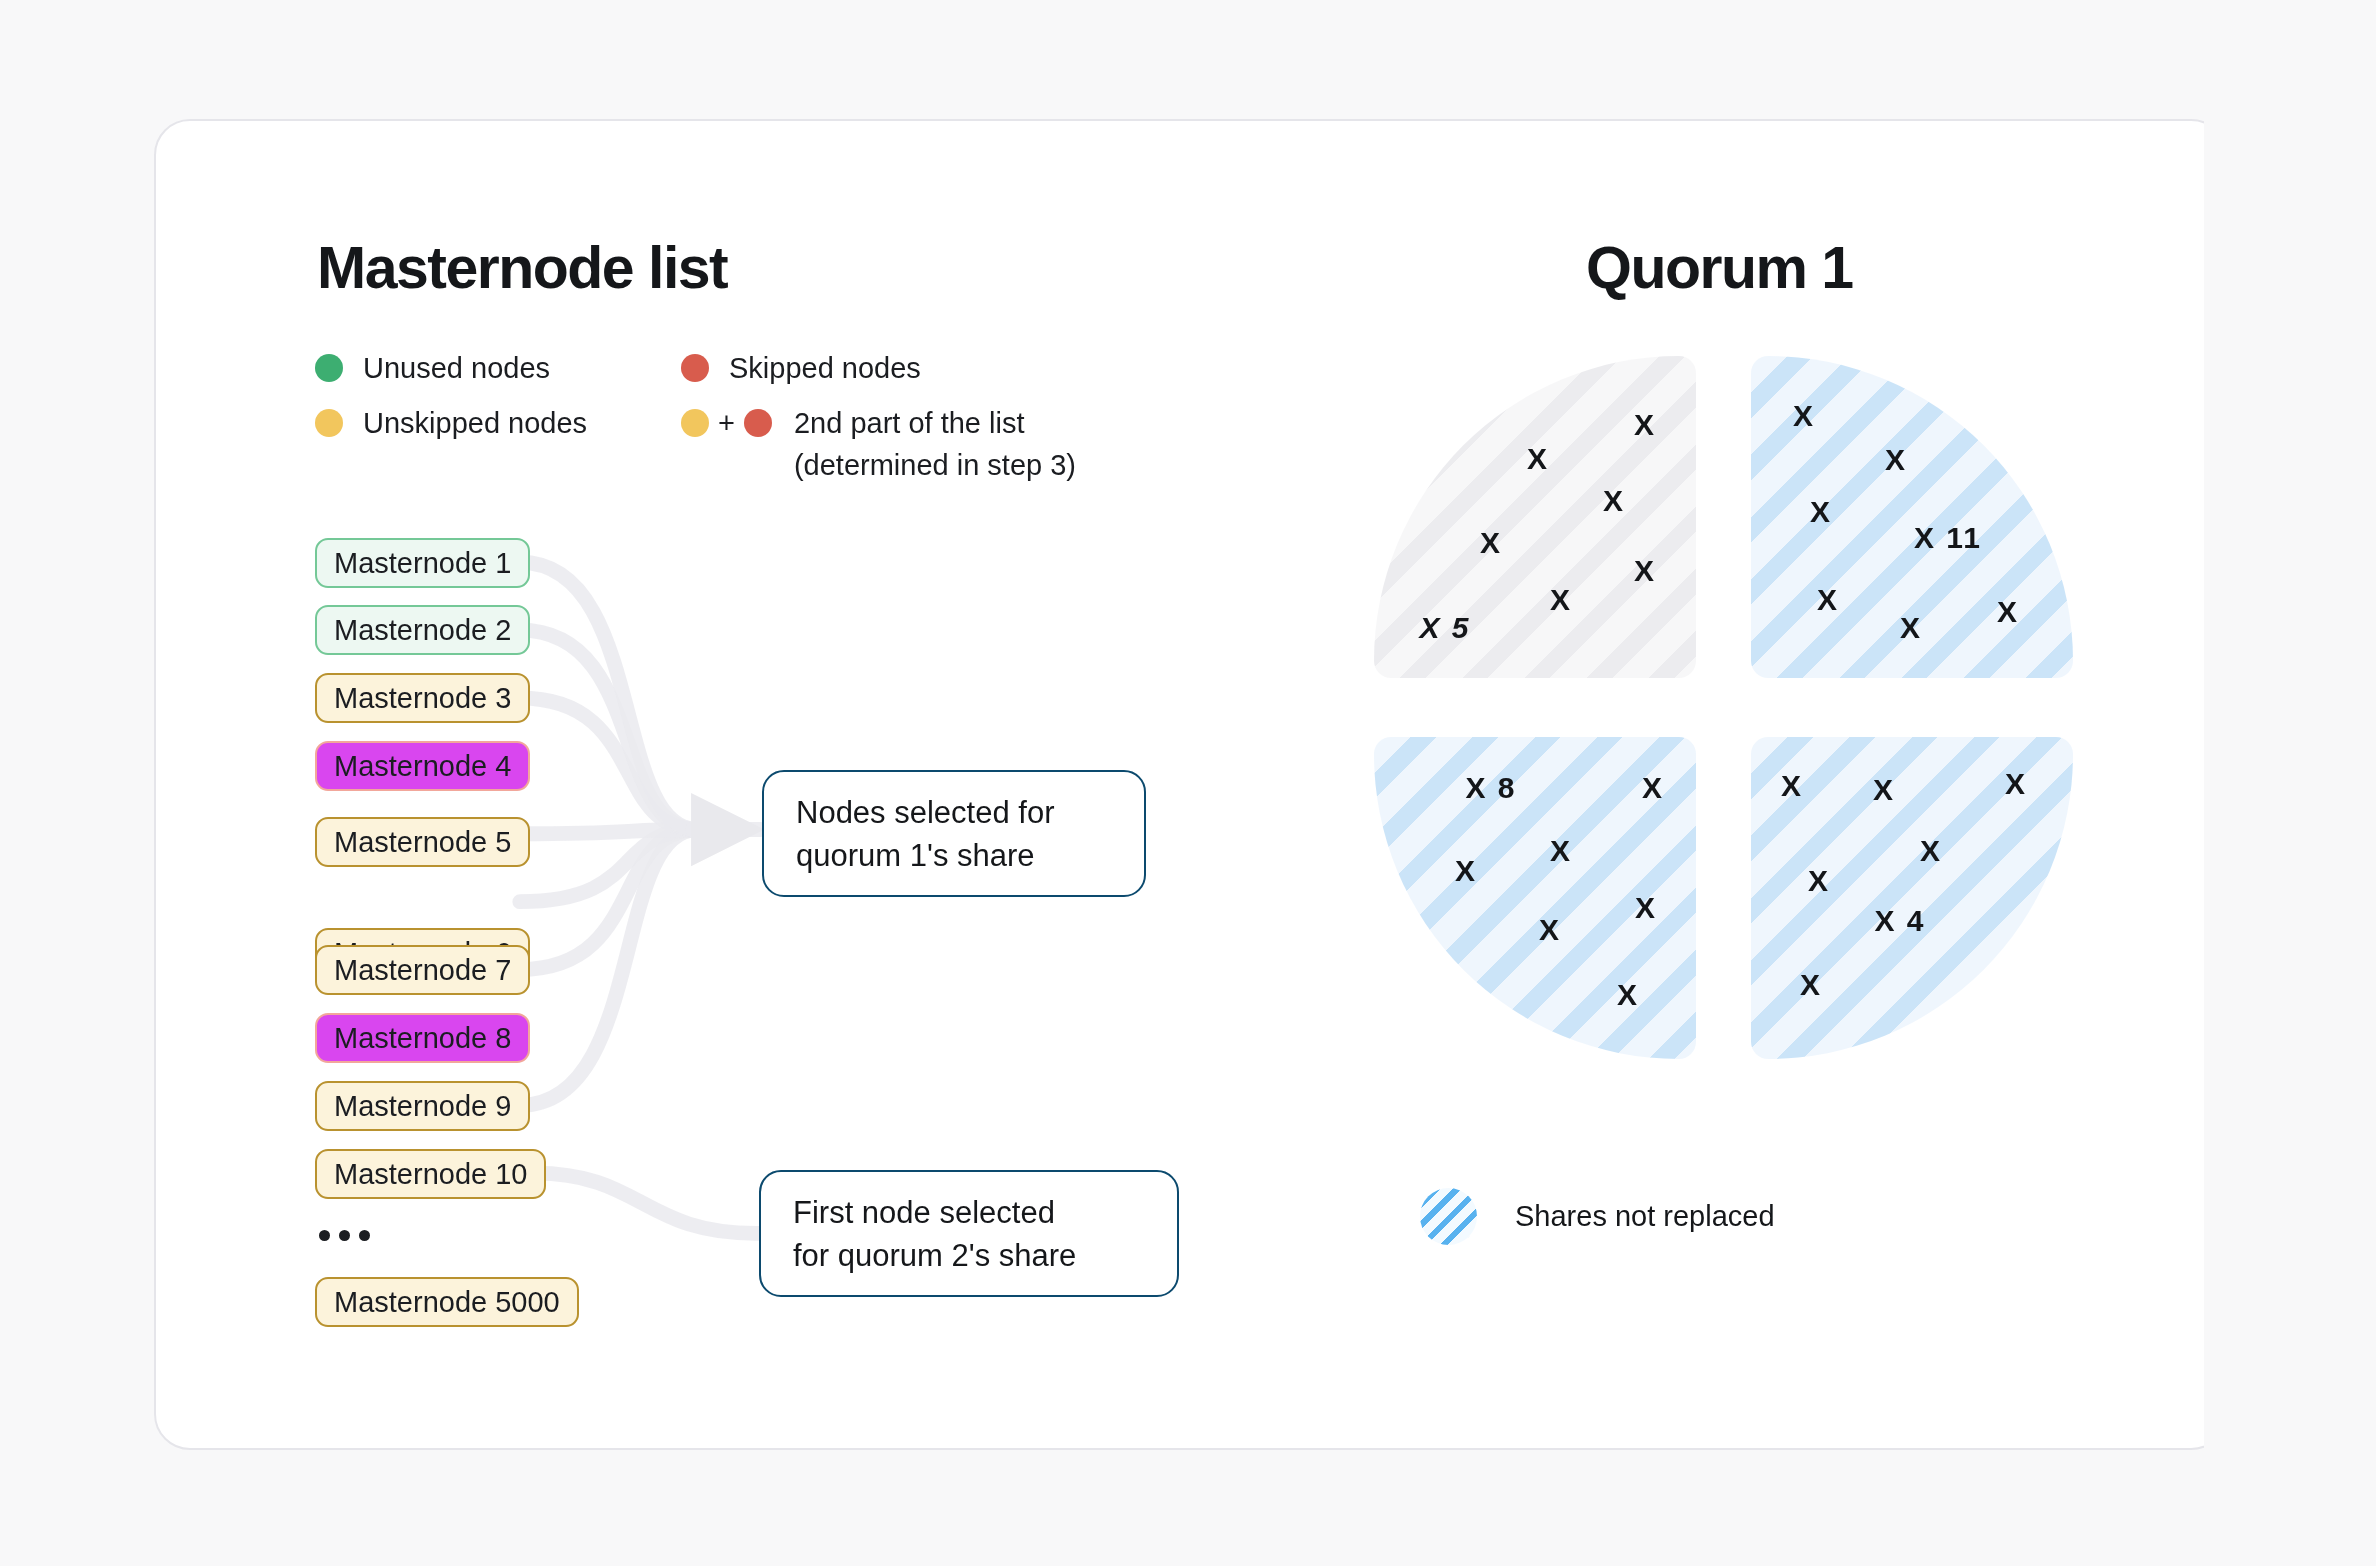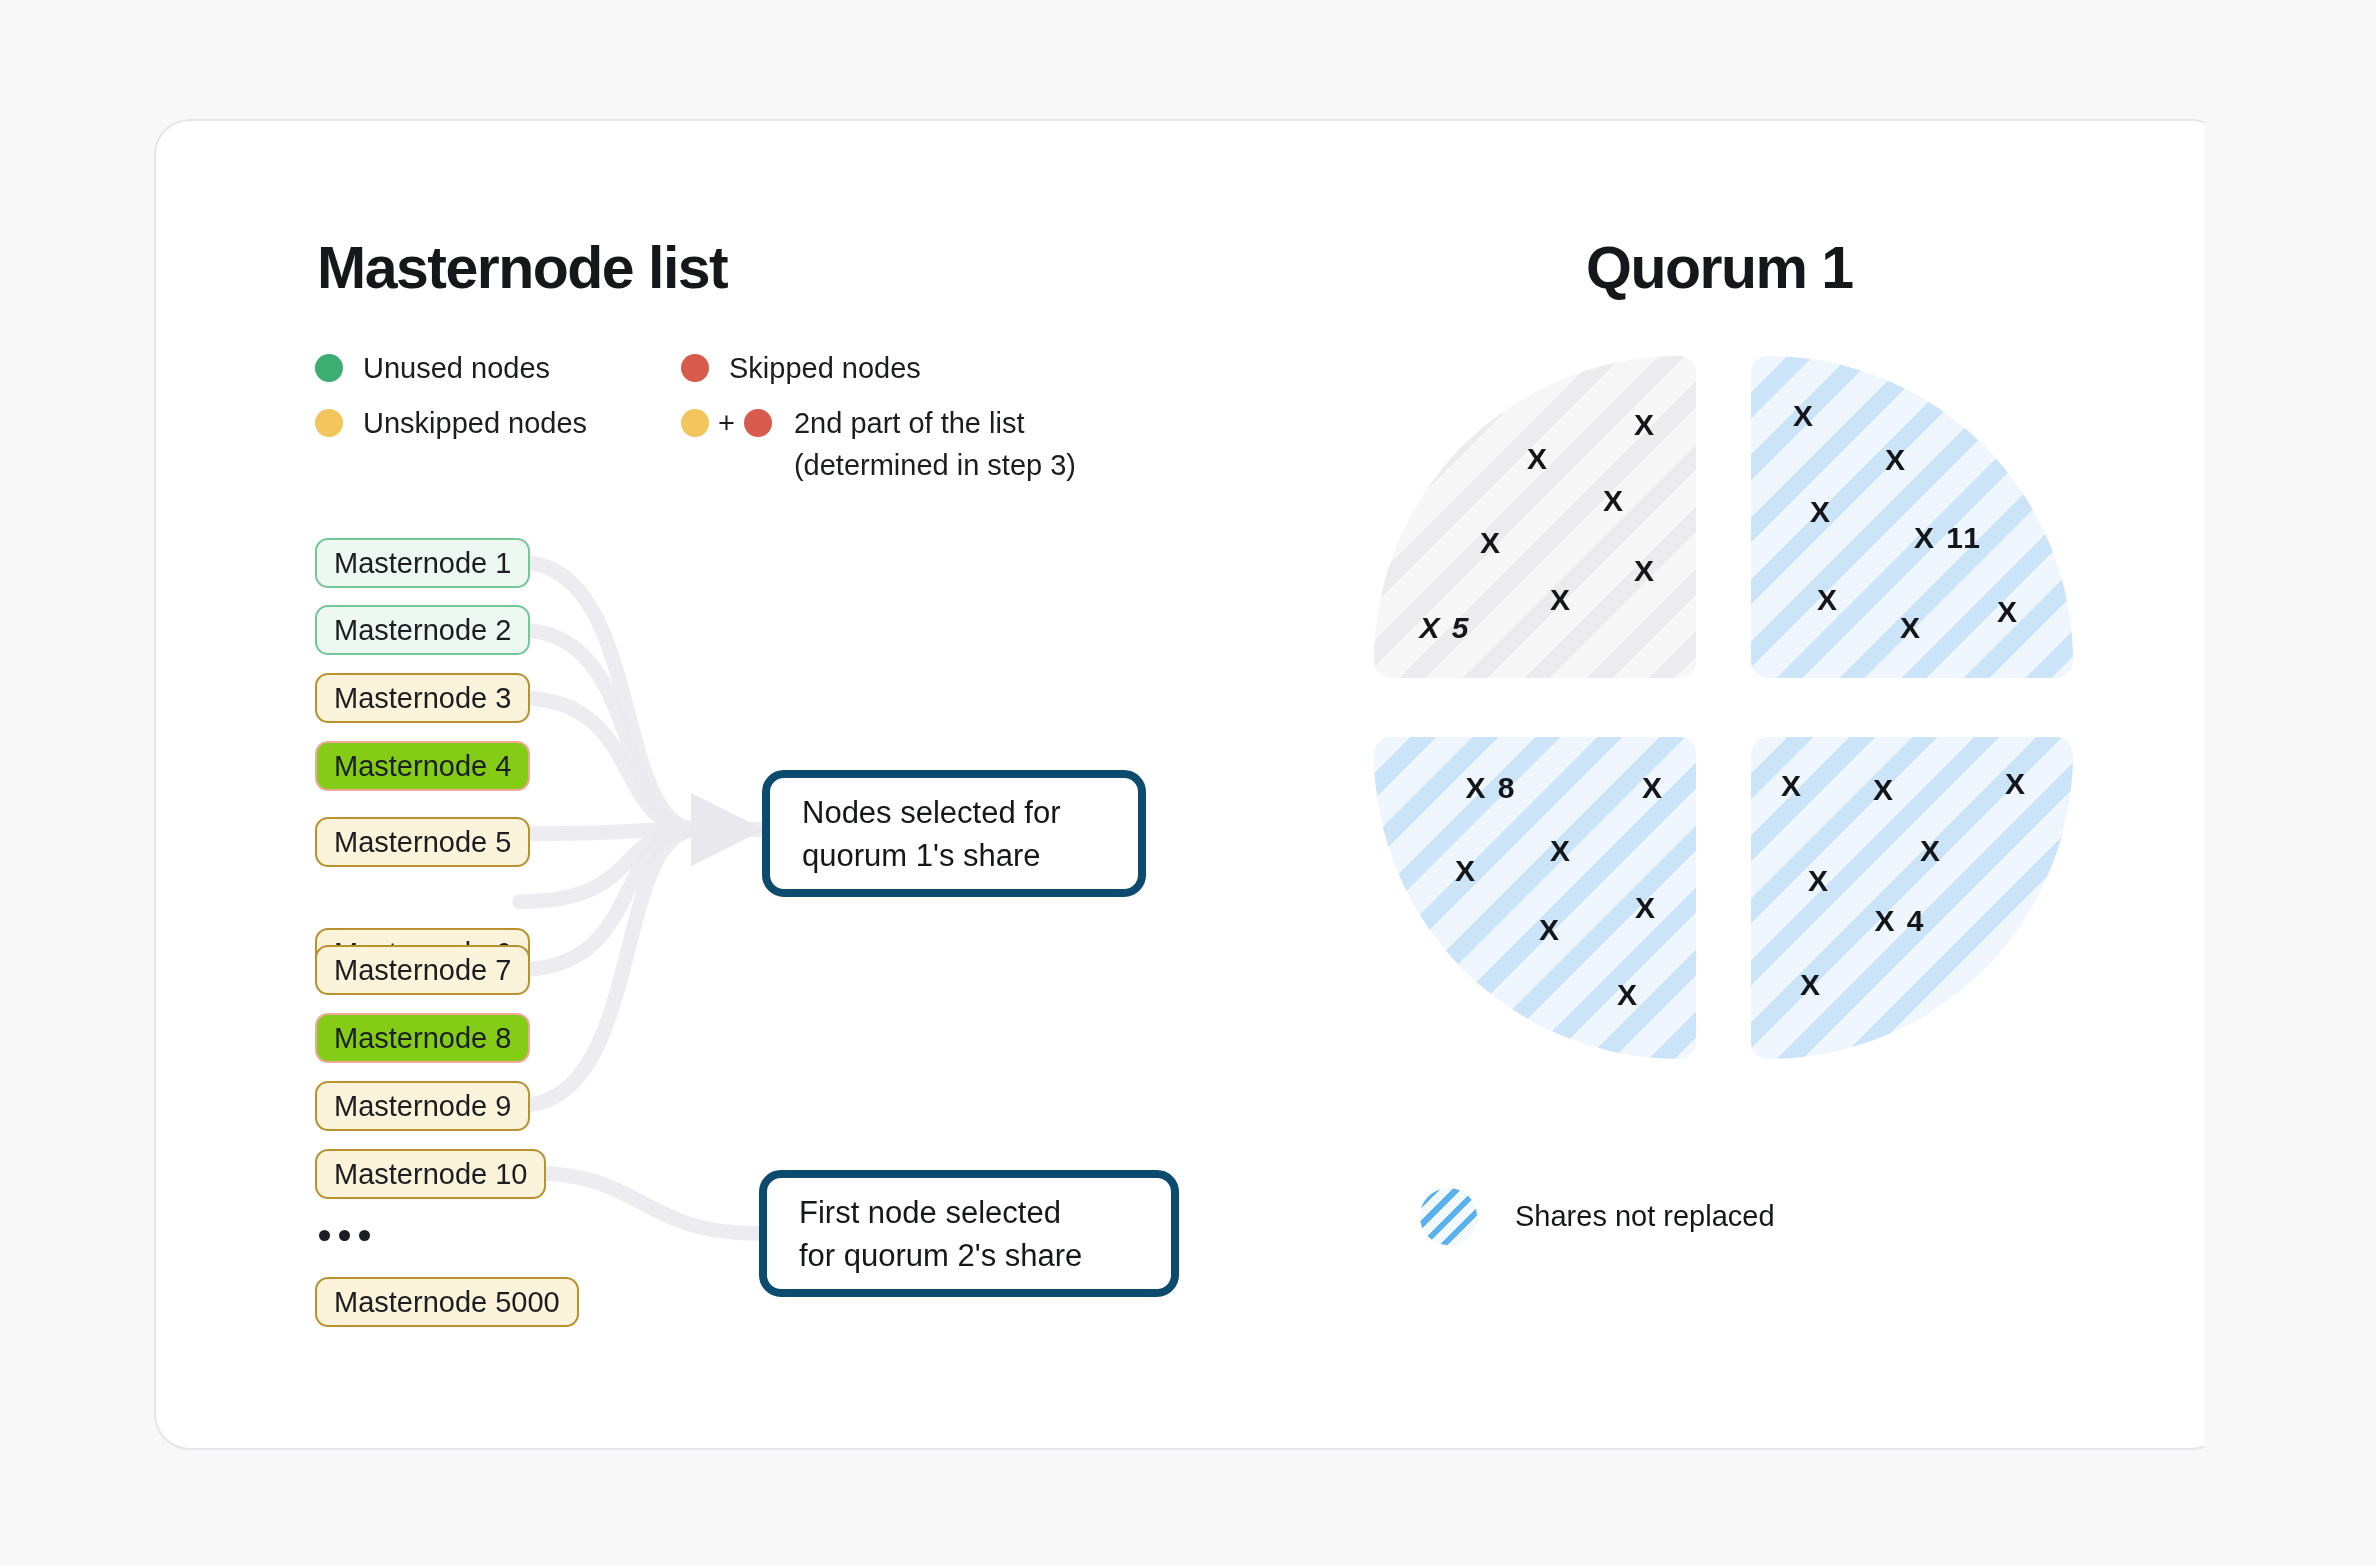--- a/index.html
+++ b/index.html
@@ -18,26 +18,26 @@
   .dot.red{background:#D85C4D;}
   .dot.yellow{background:#F2C65D;}
   .dot-gap{margin-right:20px;}
   .plus{font-size:29px;color:#1B1D21;line-height:42px;margin:0 9px;}
 
   
   .mn{position:absolute;left:315px;height:50px;box-sizing:border-box;border:2.5px solid;border-radius:13px;
       display:inline-flex;align-items:center;padding:0 17px;font-size:29px;color:#1B1D21;white-space:nowrap;}
   .mn.unused{border-color:#74C897;background:#EDF8F2;}
   .mn.unskipped{border-color:#B9922F;background:#FCF3DB;}
-  .mn.skipped{border-color:#F2A79B;background:#84cc16;}
+  .mn.skipped{border-color:#F2A79B;background:#d946ef;}
   #ellipsis{position:absolute;left:319px;top:1230px;display:flex;gap:9px;}
   #ellipsis .mini-dot{width:11px;height:11px;border-radius:50%;background:#1B1D21;}
 
   
-  .callout{position:absolute;background:#fff;border:8px solid #0c4a6e;border-radius:22px;box-sizing:border-box;
+  .callout{position:absolute;background:#fff;border:2px solid #0c4a6e;border-radius:22px;box-sizing:border-box;
            display:flex;flex-direction:column;justify-content:center;padding-left:32px;font-size:31px;color:#15171A;line-height:43px;}
   #callout1{left:762px;top:770px;width:384px;height:127px;}
   #callout2{left:759px;top:1170px;width:420px;height:127px;}
 
   
   #curves{position:absolute;left:0;top:0;pointer-events:none;}
   .curve{fill:none;stroke:#EAEAEE;stroke-width:15;stroke-linecap:round;opacity:.85;}
   .arrow{fill:#E9E9ED;}
 
   

